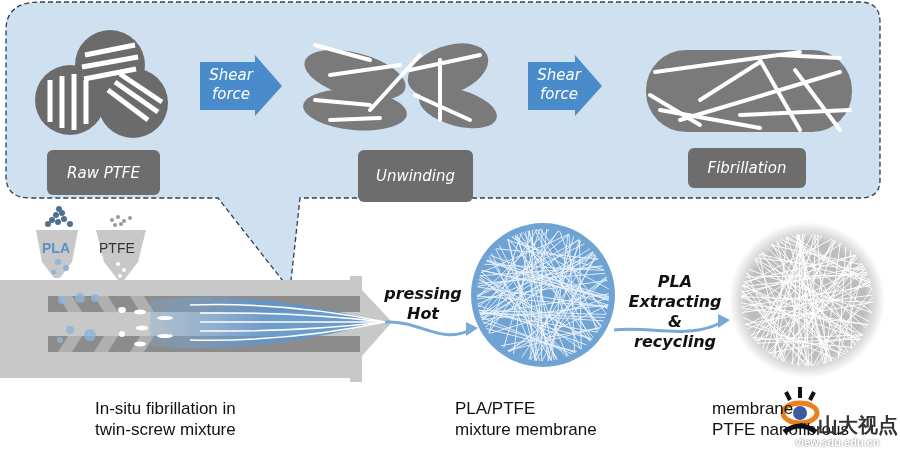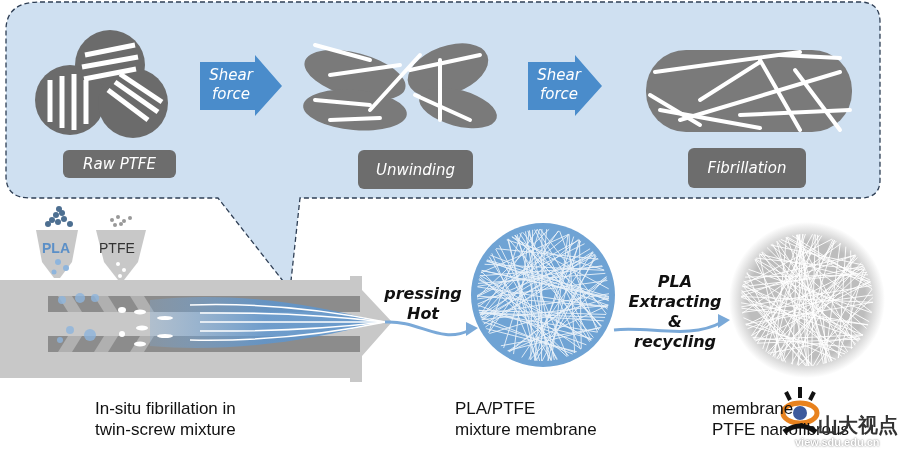--- a/index.html
+++ b/index.html
@@ -368,24 +368,24 @@
   <g>
     <ellipse cx="800" cy="413" rx="17" ry="10" fill="none" stroke="#e8821e" stroke-width="5"></ellipse>
     <circle cx="800" cy="413" r="7" fill="#3d5a9c"></circle>
     <line x1="800" y1="387" x2="800" y2="398" stroke="#111" stroke-width="4"></line>
     <line x1="786" y1="392" x2="790" y2="400" stroke="#111" stroke-width="4"></line>
     <line x1="814" y1="392" x2="810" y2="400" stroke="#111" stroke-width="4"></line>
     <path d="M784,432 Q800,420 816,432" stroke="#111" stroke-width="5" fill="none"></path>
   </g>
 </svg>
 
-<div class="label-box" style="left:47px;top:150px;width:113px;height:28px;margin-left:16px;">
+<div class="label-box" style="left:47px;top:150px;width:113px;height:45px;">
     <span>Raw PTFE</span>
   </div>
-<div class="label-box" style="left:358px;top:150px;width:115px;height:39px;">
+<div class="label-box" style="left:358px;top:150px;width:115px;height:52px;">
     <span>Unwinding</span>
   </div>
 <div class="label-box" style="left:688px;top:148px;width:118px;height:40px;">
     <span>Fibrillation</span>
   </div>
 
 <div class="arrow-txt" style="left:200px;top:66px;width:62px;">
   <div>Shear</div>
   <div>force</div>
 </div>

